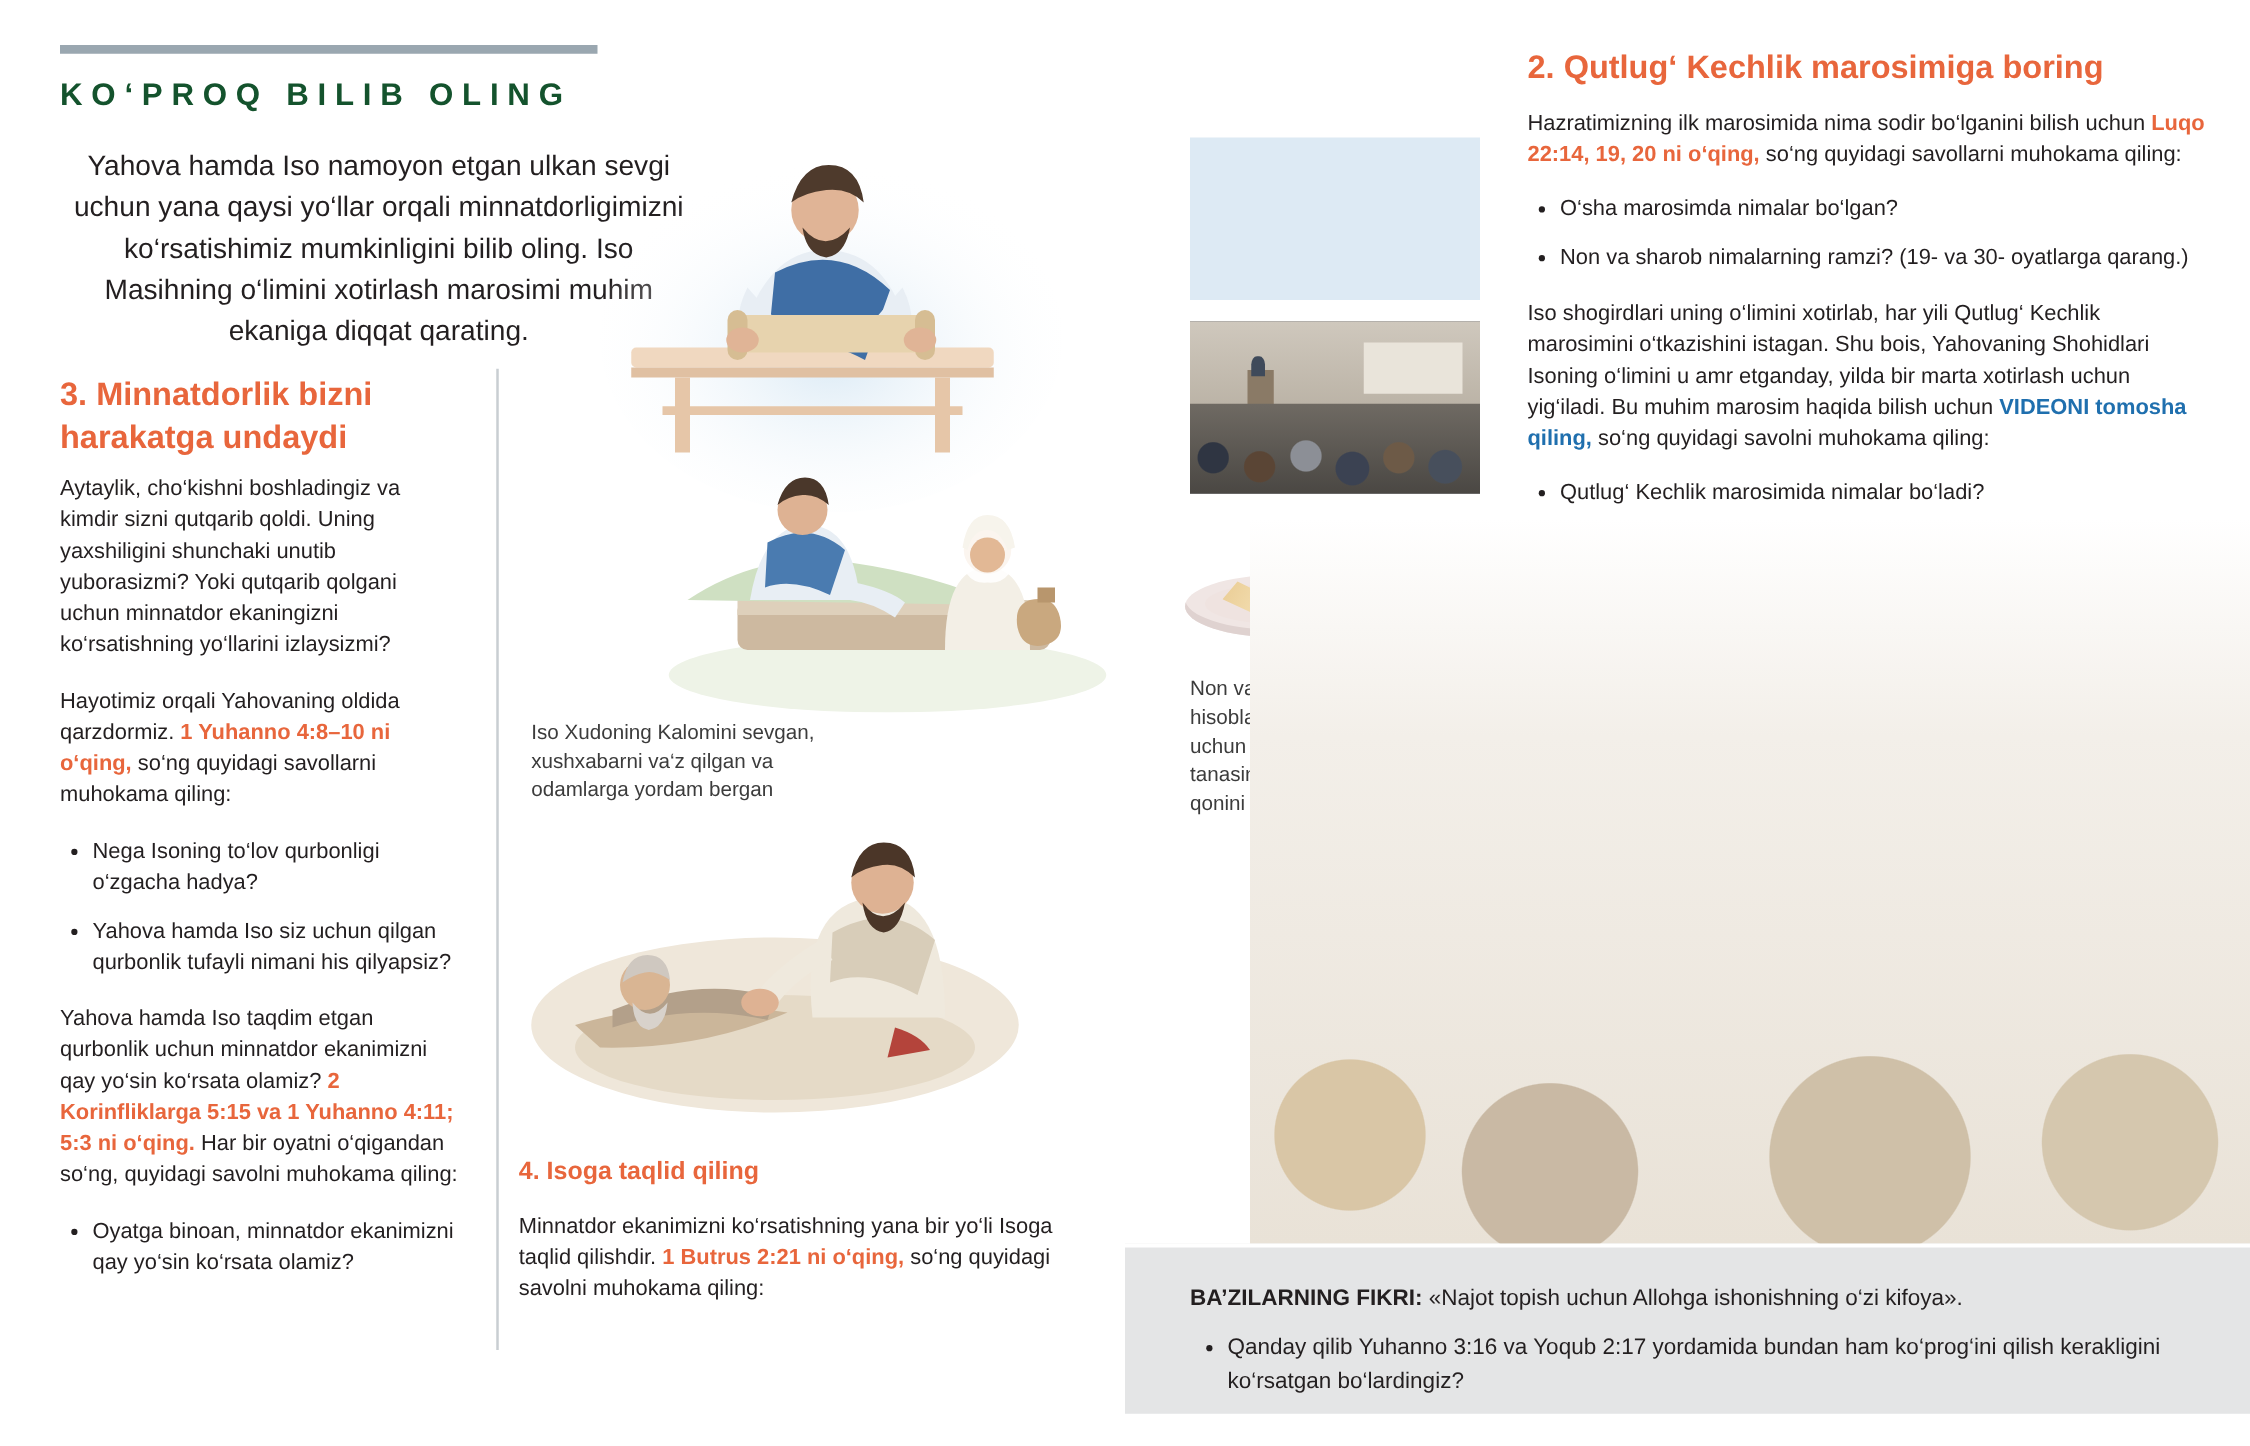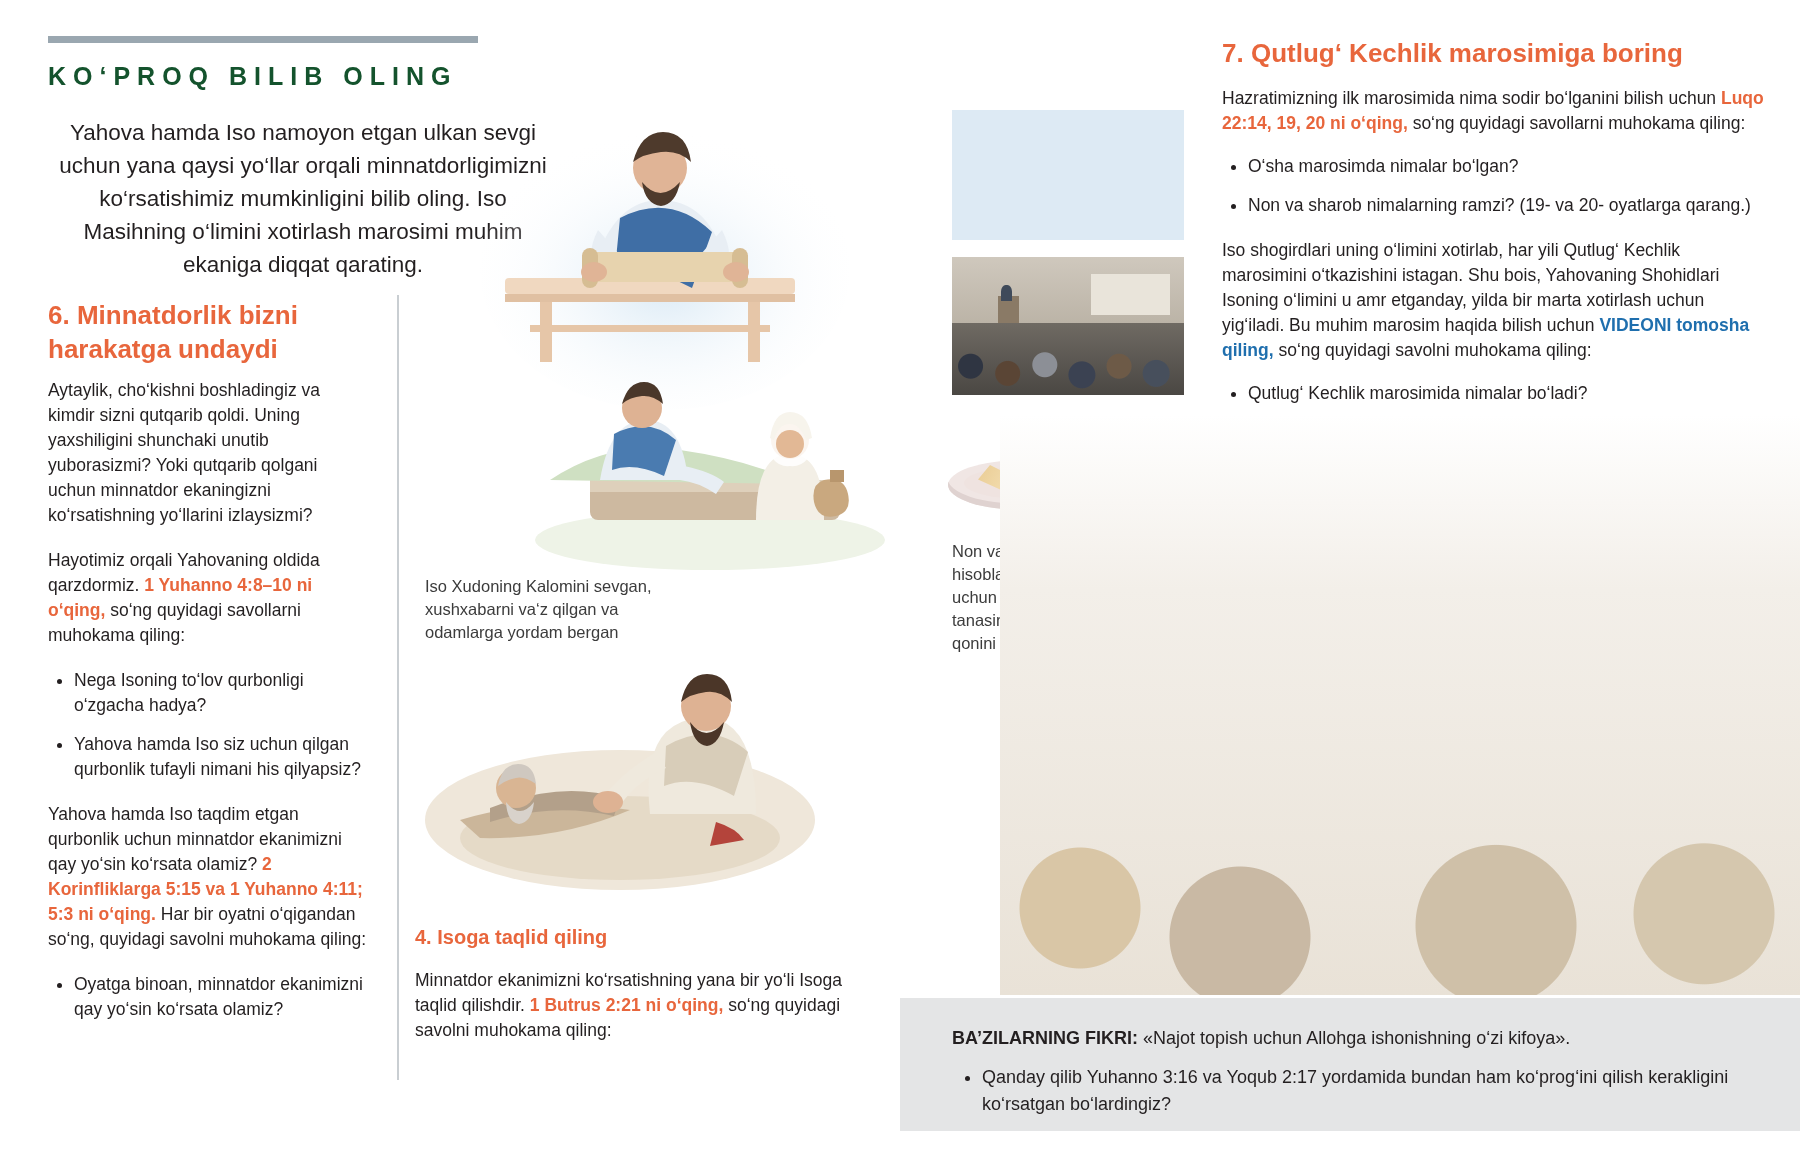--- a/index.html
+++ b/index.html
@@ -170,21 +170,21 @@
 
 <div class="page">
 
   <div class="rule-top"></div>
   <div class="section-kicker">KO‘PROQ BILIB OLING</div>
   <div class="intro">Yahova hamda Iso namoyon etgan ulkan sevgi uchun yana qaysi yo‘llar orqali minnatdorligimizni ko‘rsatishimiz mumkinligini bilib oling. Iso Masihning o‘limini xotirlash marosimi muhim ekaniga diqqat qarating.</div>
 
   <div class="divider-vert"></div>
 
   <div class="h3">
-    <span class="h-orange">6. Minnatdorlik bizni harakatga undaydi</span>
+    <span class="h-orange">3. Minnatdorlik bizni harakatga undaydi</span>
   </div>
 
   <div class="body-col-a">
     <p>Aytaylik, cho‘kishni boshladingiz va kimdir sizni qutqarib qoldi. Uning yaxshiligini shunchaki unutib yuborasizmi? Yoki qutqarib qolgani uchun minnatdor ekaningizni ko‘rsatishning yo‘llarini izlaysizmi?</p>
     <p>
       <span>Hayotimiz orqali Yahovaning oldida qarzdormiz.</span>
       <span class="ref">1 Yuhanno 4:8–10 ni o‘qing,</span>
       <span>so‘ng quyidagi savollarni muhokama qiling:</span>
     </p>
     <ul class="bullets">
@@ -288,32 +288,32 @@
   </div>
   <div class="body-col-b">
     <p>
       <span>Minnatdor ekanimizni ko‘rsatishning yana bir yo‘li Isoga taqlid qilishdir.</span>
       <span class="ref">1 Butrus 2:21 ni o‘qing,</span>
       <span>so‘ng quyidagi savolni muhokama qiling:</span>
     </p>
   </div>
 
   <div class="h5">
-    <span class="h-orange">7. Qutlug‘ Kechlik marosimiga boring</span>
+    <span class="h-orange">2. Qutlug‘ Kechlik marosimiga boring</span>
   </div>
 
   <div class="body-col-c">
     <p>
       <span>Hazratimizning ilk marosimida nima sodir bo‘lganini bilish uchun</span>
       <span class="ref">Luqo 22:14, 19, 20 ni o‘qing,</span>
       <span>so‘ng quyidagi savollarni muhokama qiling:</span>
     </p>
     <ul class="bullets">
       <li>O‘sha marosimda nimalar bo‘lgan?</li>
-      <li>Non va sharob nimalarning ramzi? (19- va 20- oyatlarga qarang.)</li>
+      <li>Non va sharob nimalarning ramzi? (19- va 30- oyatlarga qarang.)</li>
     </ul>
     <p>
       <span>Iso shogirdlari uning o‘limini xotirlab, har yili Qutlug‘ Kechlik marosimini o‘tkazishini istagan. Shu bois, Yahovaning Shohidlari Isoning o‘limini u amr etganday, yilda bir marta xotirlash uchun yig‘iladi. Bu muhim marosim haqida bilish uchun</span>
       <span style="color:#1f6fae;font-weight:bold;">VIDEONI tomosha qiling,</span>
       <span>so‘ng quyidagi savolni muhokama qiling:</span>
     </p>
     <ul class="bullets">
       <li>Qutlug‘ Kechlik marosimida nimalar bo‘ladi?</li>
     </ul>
   </div>

